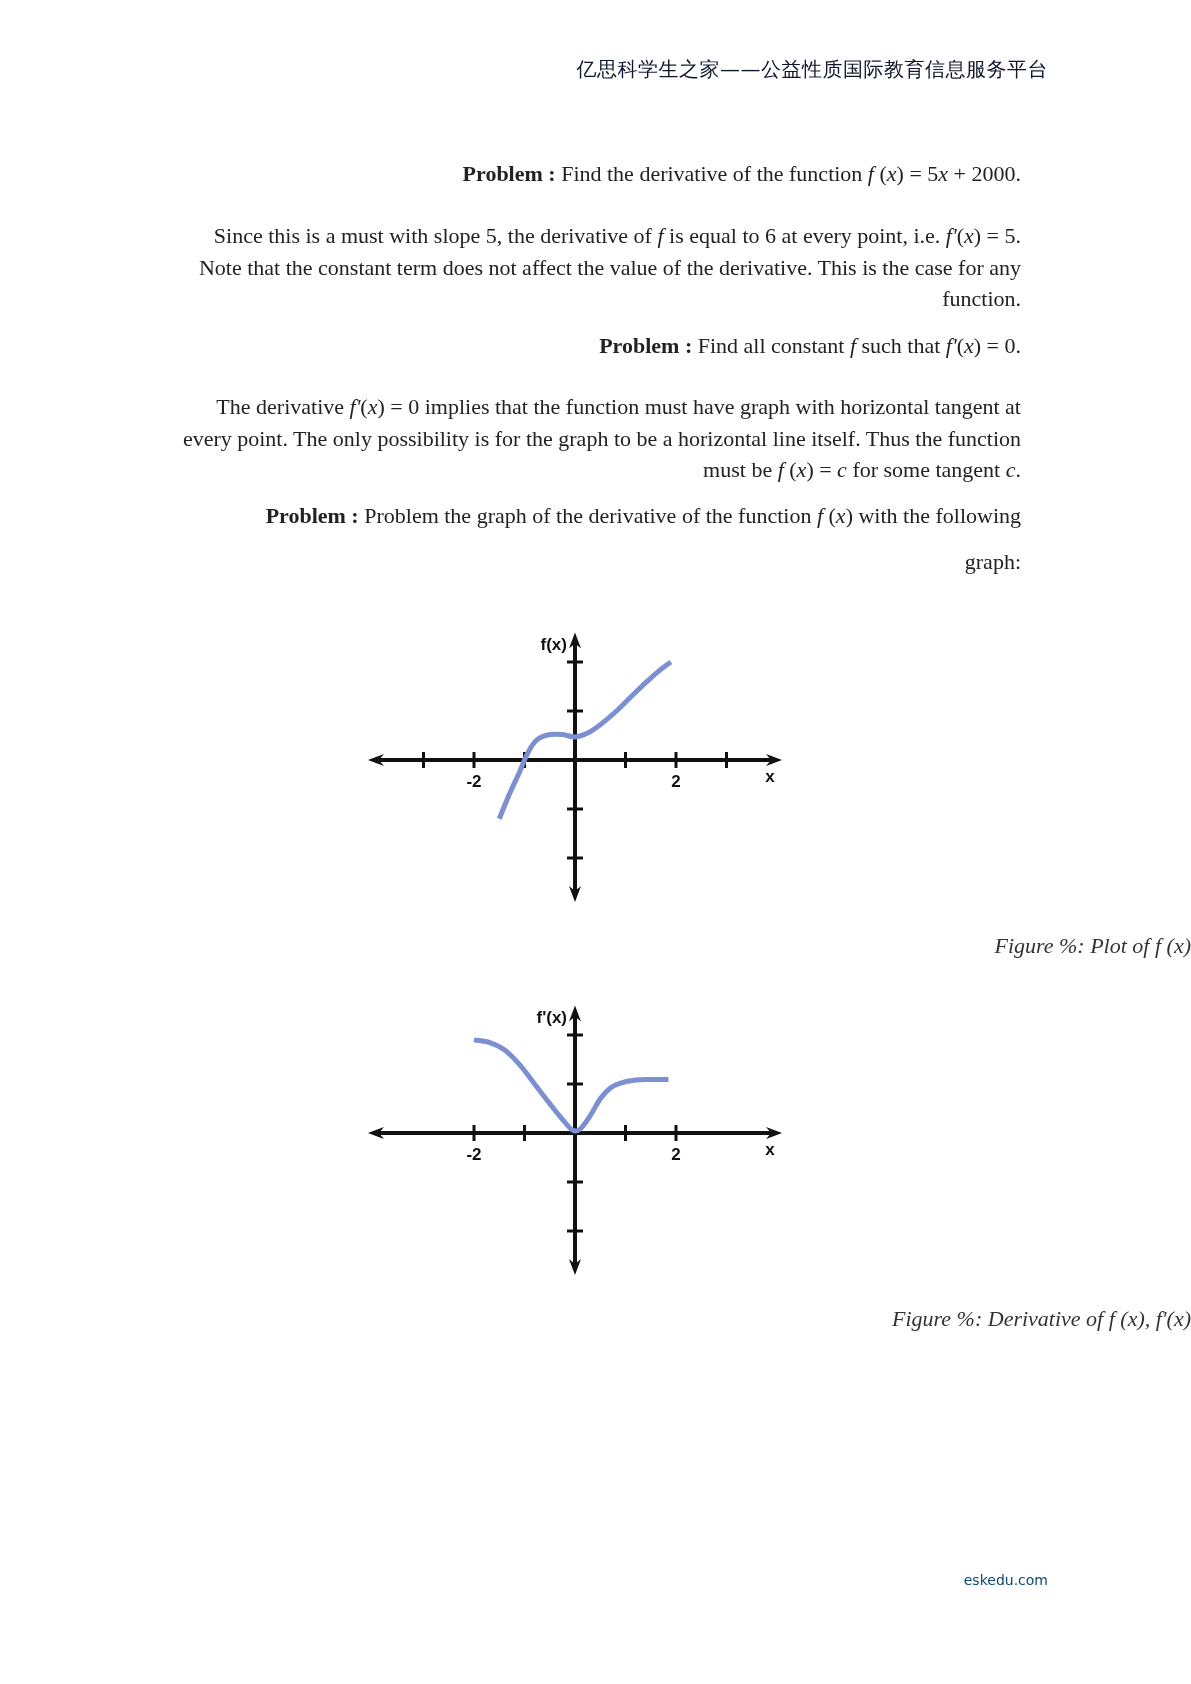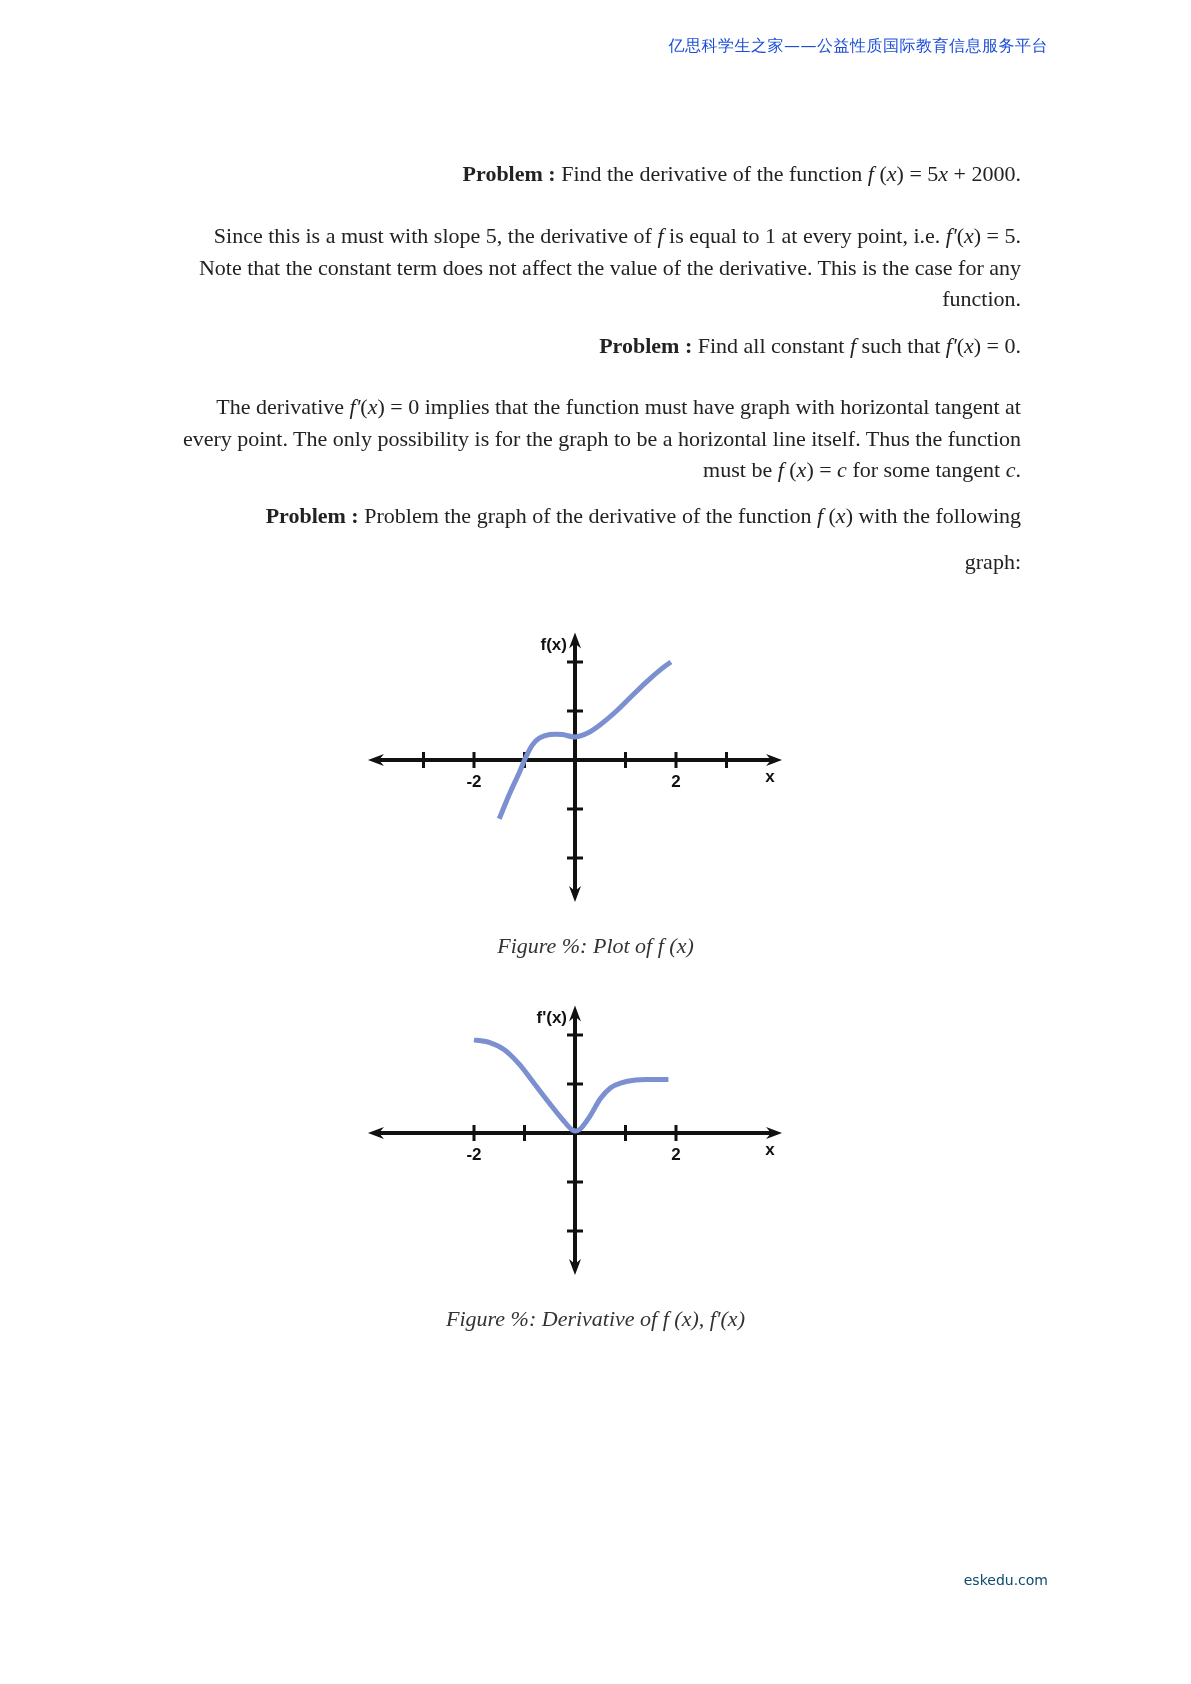--- a/index.html
+++ b/index.html
@@ -1,43 +1,43 @@
 <!DOCTYPE html>
 <html><head>
 <meta charset="utf-8">
 <style>
   html, body { margin: 0; padding: 0; background: #ffffff; }
   body { width: 1191px; height: 1684px; position: relative; overflow: hidden;
          font-family: "Liberation Serif", serif; color: #222; }
-  .header { position: absolute; right: 143px; top: 36px; font-family: "DejaVu Sans", sans-serif;
-            font-size: 16px; color: #1d4ed8; letter-spacing: 0.5px; }
+  .header { position: absolute; right: 143px; top: 56px; font-family: "DejaVu Sans", sans-serif;
+            font-size: 20px; color: #0f172a; letter-spacing: 0.5px; }
   .footer { position: absolute; right: 143px; top: 1572px; font-family: "DejaVu Sans", sans-serif;
             font-size: 14px; color: #0c4a6e; }
   .para { position: absolute; left: 181px; width: 840px; font-size: 22px; line-height: 31.5px; margin: 0; text-align: right; }
   .para b { font-weight: bold; }
   .para i { font-style: italic; }
-  .caption { position: absolute; left: 0; width: 1191px; text-align: center; font-style: italic;
+  .caption { position: absolute; left: 0; width: 1191px; text-align: right; font-style: italic;
              font-size: 22px; color: #333; }
   svg.graph { position: absolute; }
   .axis { stroke: #111; stroke-width: 4; fill: none; }
   .tick { stroke: #111; stroke-width: 3; }
   .lbl { font-family: "Liberation Sans", sans-serif; font-weight: bold; font-size: 17px; fill: #111; }
   .curve { fill: none; stroke-width: 5; stroke-linecap: butt; stroke-linejoin: round; }
 </style>
 </head>
 <body>
 
 <div class="header">亿思科学生之家——公益性质国际教育信息服务平台</div>
 
 <p class="para" style="top:158px">
   <b>Problem :</b>
   <span>Find the derivative of the function </span><i>f</i><span> (</span><i>x</i><span>) = 5</span><i>x</i><span> + 2000.</span>
 </p>
 <p class="para" style="top:220px">
-  <span>Since this is a must with slope 5, the derivative of </span><i>f</i><span> is equal to 1 at every point, i.e. </span><i>f'</i><span>(</span><i>x</i><span>) = 5. Note that the constant term does not affect the value of the derivative. This is the case for any function.</span>
+  <span>Since this is a must with slope 5, the derivative of </span><i>f</i><span> is equal to 6 at every point, i.e. </span><i>f'</i><span>(</span><i>x</i><span>) = 5. Note that the constant term does not affect the value of the derivative. This is the case for any function.</span>
 </p>
 
 <p class="para" style="top:330px">
   <b>Problem :</b>
   <span>Find all constant </span><i>f</i><span> such that </span><i>f'</i><span>(</span><i>x</i><span>) = 0.</span>
 </p>
 <p class="para" style="top:391px">
   <span>The derivative </span><i>f'</i><span>(</span><i>x</i><span>) = 0 implies that the function must have graph with horizontal tangent at every point. The only possibility is for the graph to be a horizontal line itself. Thus the function must be </span><i>f</i><span> (</span><i>x</i><span>) = </span><i>c</i><span> for some tangent </span><i>c</i><span>.</span>
 </p>
 

